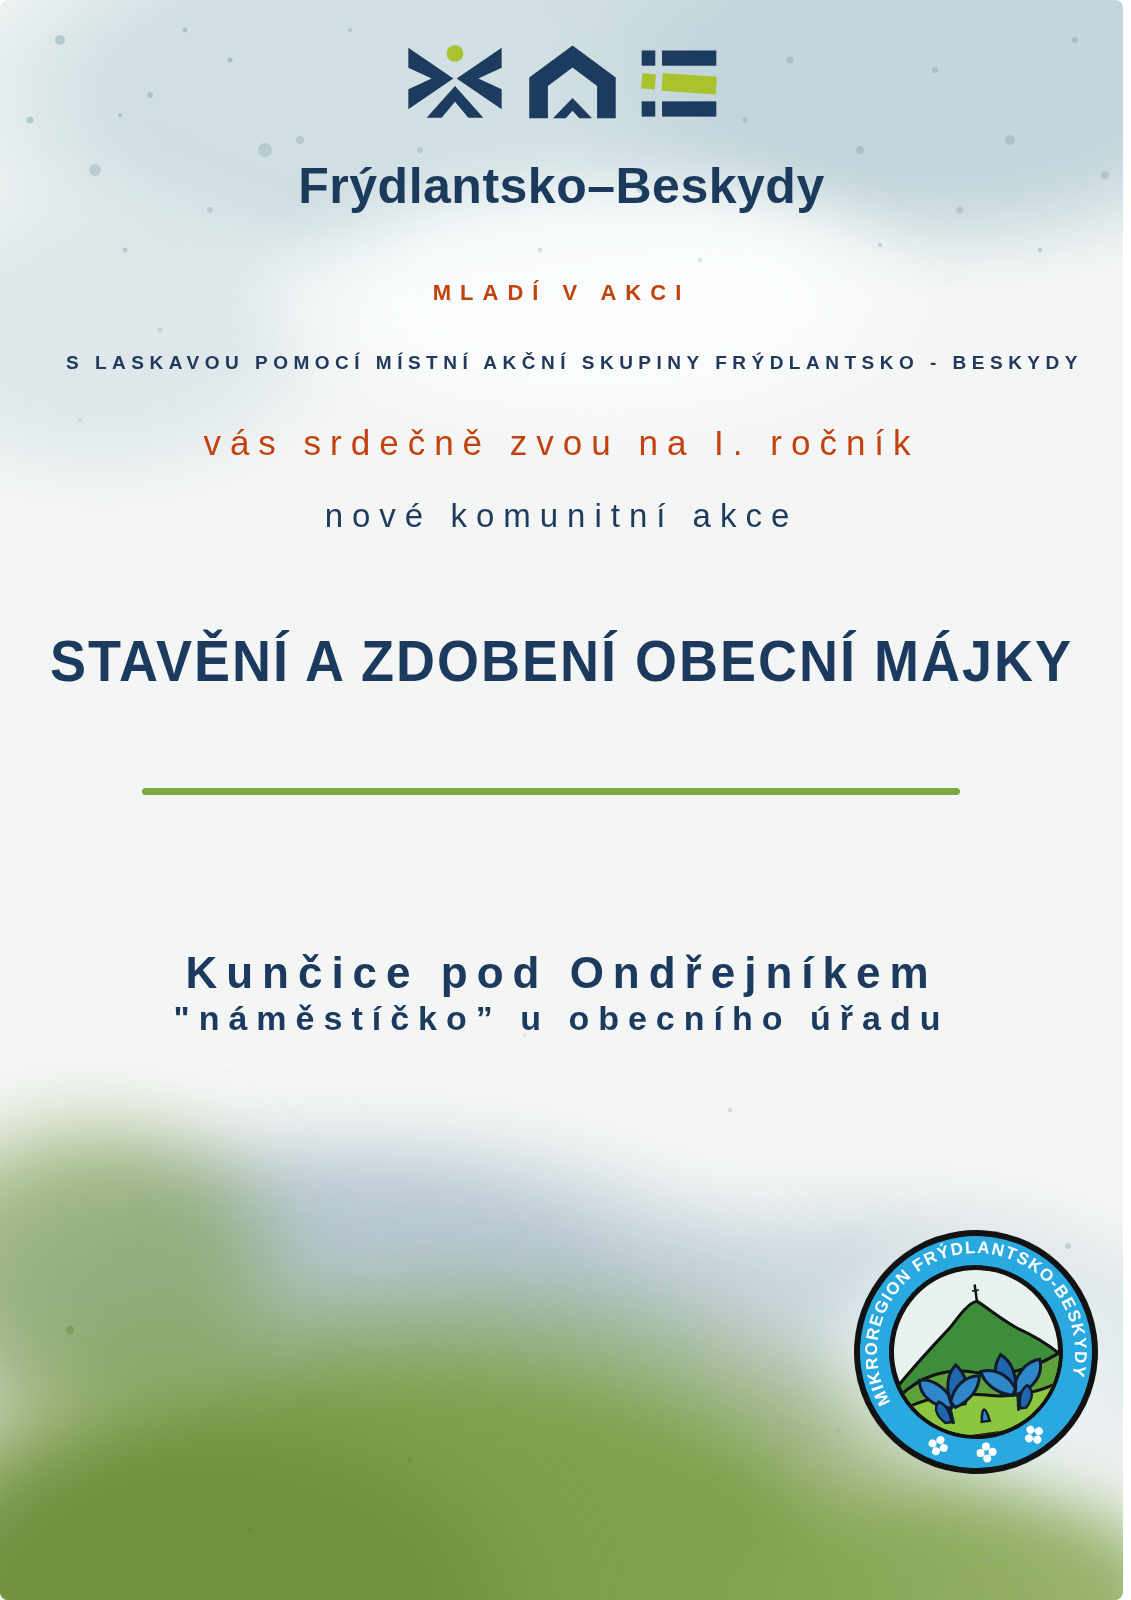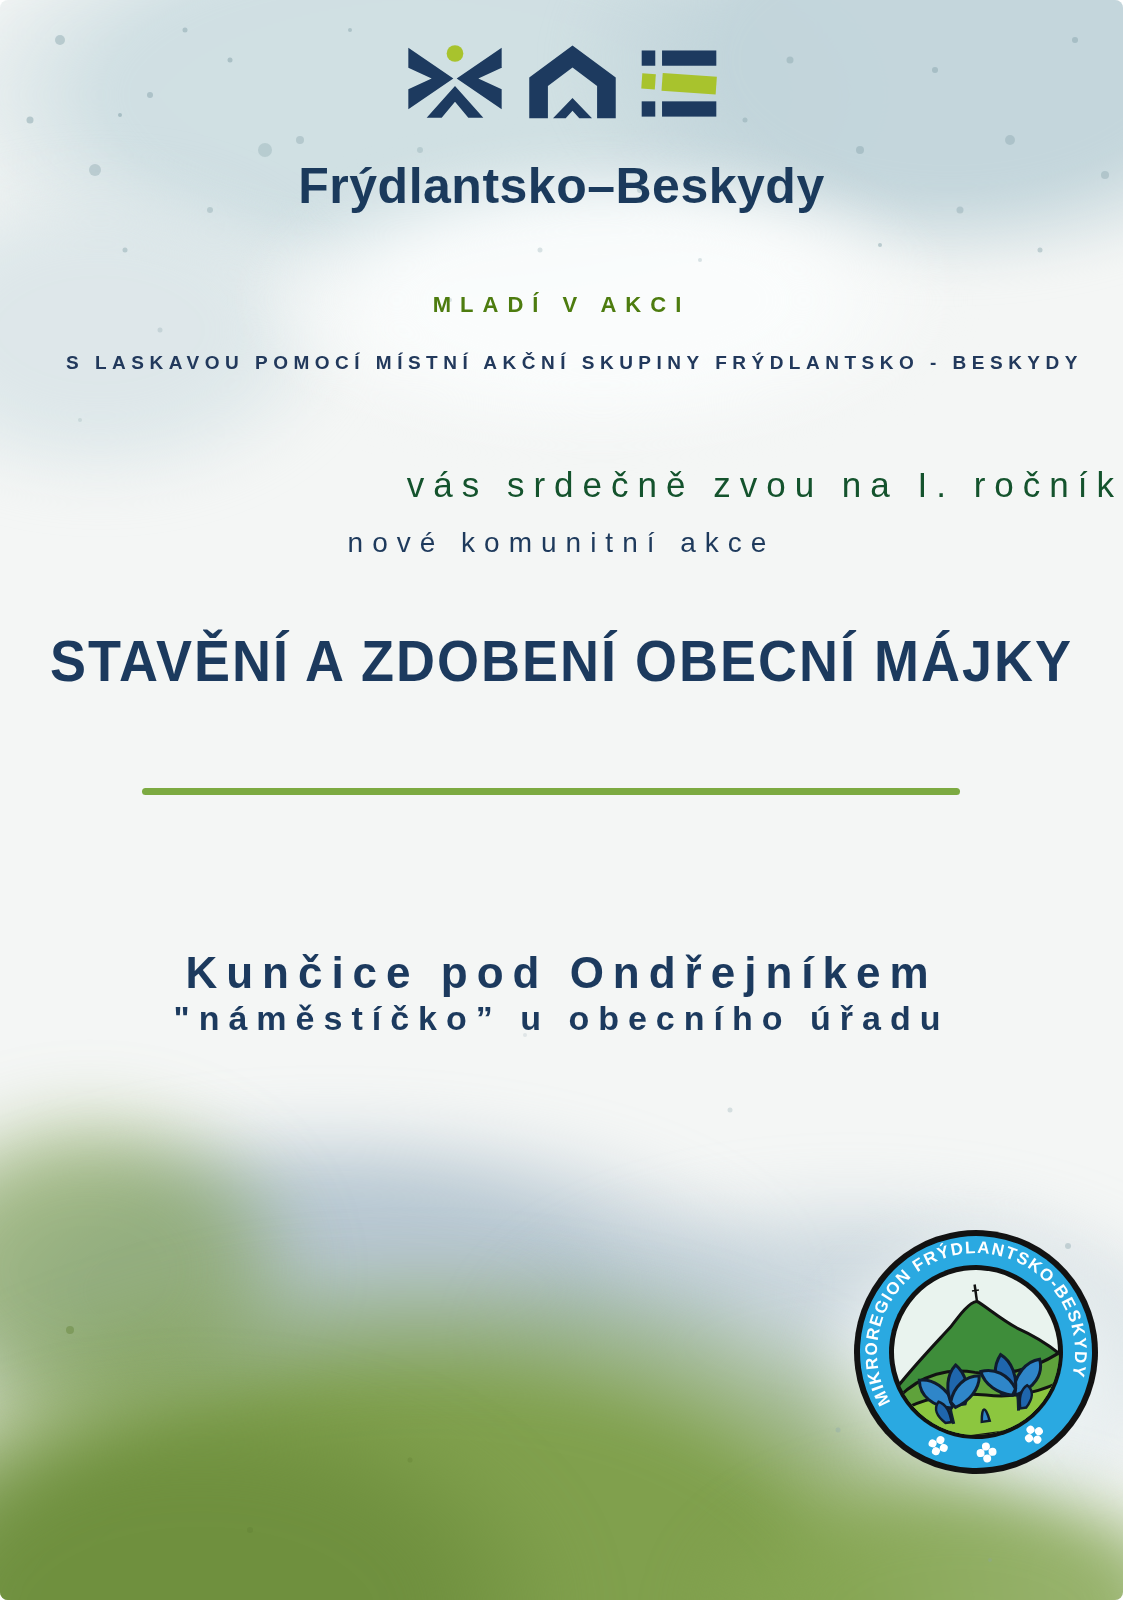--- a/index.html
+++ b/index.html
@@ -46,24 +46,24 @@
     filter:blur(30px);}
   .wash-green-right{left:680px;top:1460px;width:560px;height:300px;
     background:radial-gradient(closest-side, rgba(134,166,83,.85) 60%, rgba(134,166,83,0));
     filter:blur(26px);}
   .speckles{position:absolute;left:0;top:0;z-index:2;}
   
   .content{position:absolute;inset:0;z-index:3;}
   .center{position:absolute;left:0;width:100%;text-align:center;white-space:nowrap;}
   .logo-row{position:absolute;left:0;top:42px;width:100%;display:flex;justify-content:center;align-items:flex-end;gap:20px;}
   .brand-name{top:157px;font-size:50px;font-weight:800;letter-spacing:.5px;color:#1b3a5c;}
-  .group-line{top:292px;font-size:22px;font-weight:700;letter-spacing:9px;color:#4d7c0f;}
+  .group-line{top:280px;font-size:22px;font-weight:700;letter-spacing:9px;color:#c2410c;}
   .support-line{top:352px;font-size:19px;font-weight:700;letter-spacing:5.5px;color:#22395c;padding-left:13px;}
-  .invite1{top:465px;font-size:35px;font-weight:400;letter-spacing:9px;color:#14532d;text-align:right;}
-  .invite2{top:527px;font-size:28px;font-weight:400;letter-spacing:9px;color:#1e3a5c;}
+  .invite1{top:423px;font-size:35px;font-weight:400;letter-spacing:9px;color:#c2410c;}
+  .invite2{top:497px;font-size:33px;font-weight:400;letter-spacing:9px;color:#1e3a5c;}
   .event-title{top:628px;font-size:54px;font-weight:800;letter-spacing:2px;color:#1c3a5e;transform:scaleY(1.06);transform-origin:top;}
   .divider{position:absolute;left:142px;top:788px;width:818px;height:7px;background:#7caa41;border-radius:4px;}
   .datetime{top:842px;font-size:42px;font-weight:800;letter-spacing:11px;color:#1c3a5e;}
   .loc1{top:948px;font-size:44px;font-weight:800;letter-spacing:9px;color:#1c3a5e;}
   .loc2{top:999px;font-size:34px;font-weight:800;letter-spacing:9px;color:#1c3a5e;}
   .seal-wrap{position:absolute;left:851px;top:1227px;width:250px;height:250px;transform:rotate(-8deg);z-index:4;}
   .seal-wrap svg{width:100%;height:100%;display:block;}
 </style>
 </head>
 <body>

